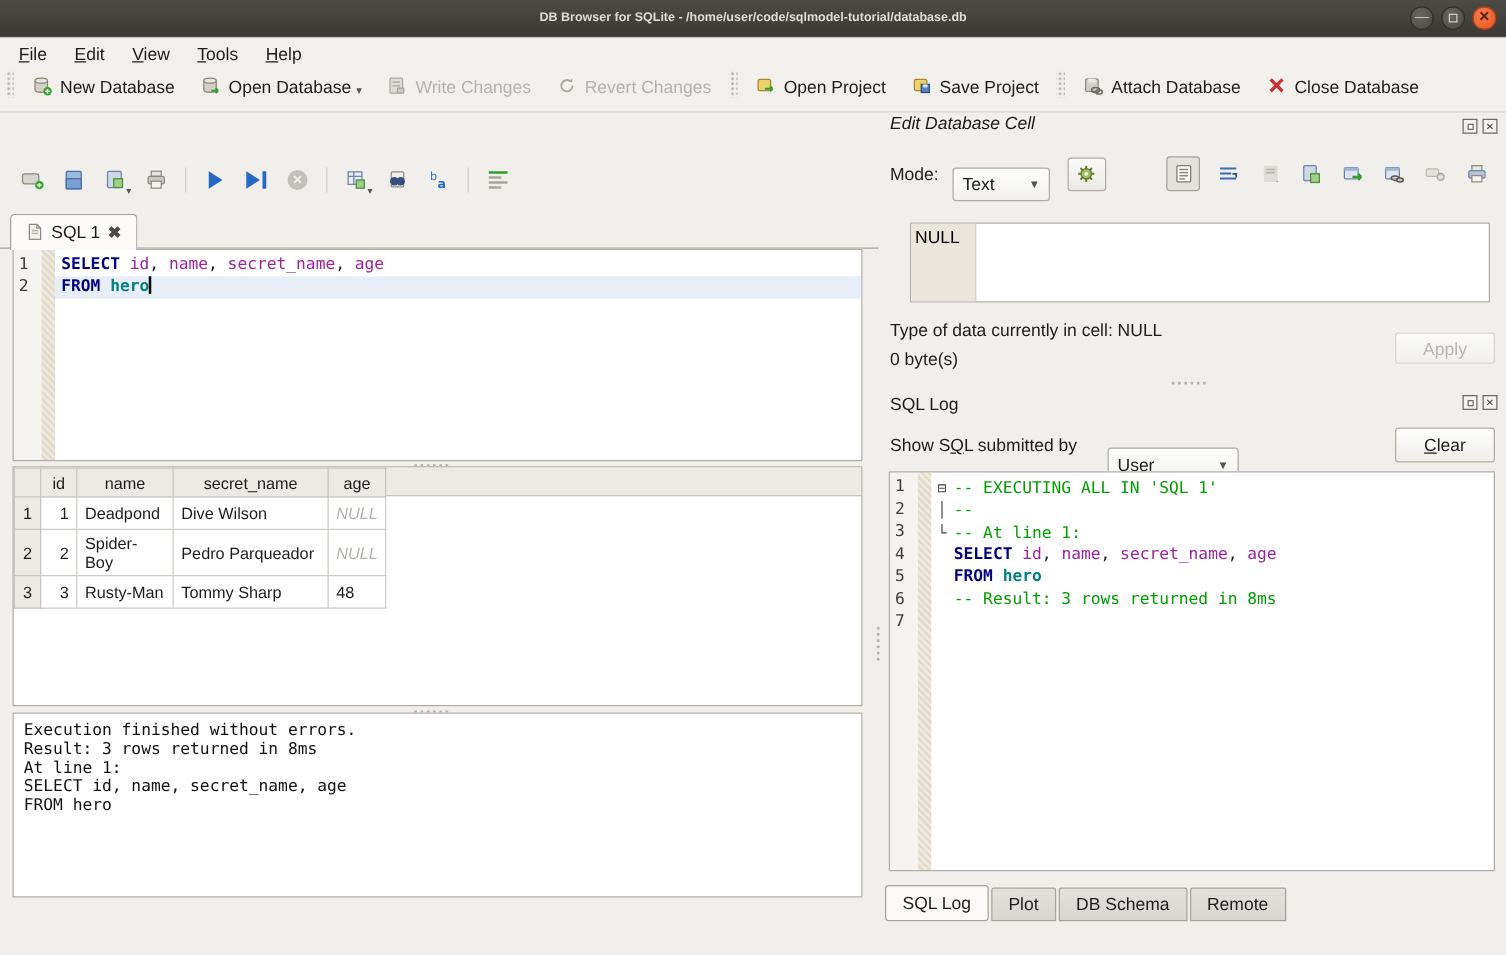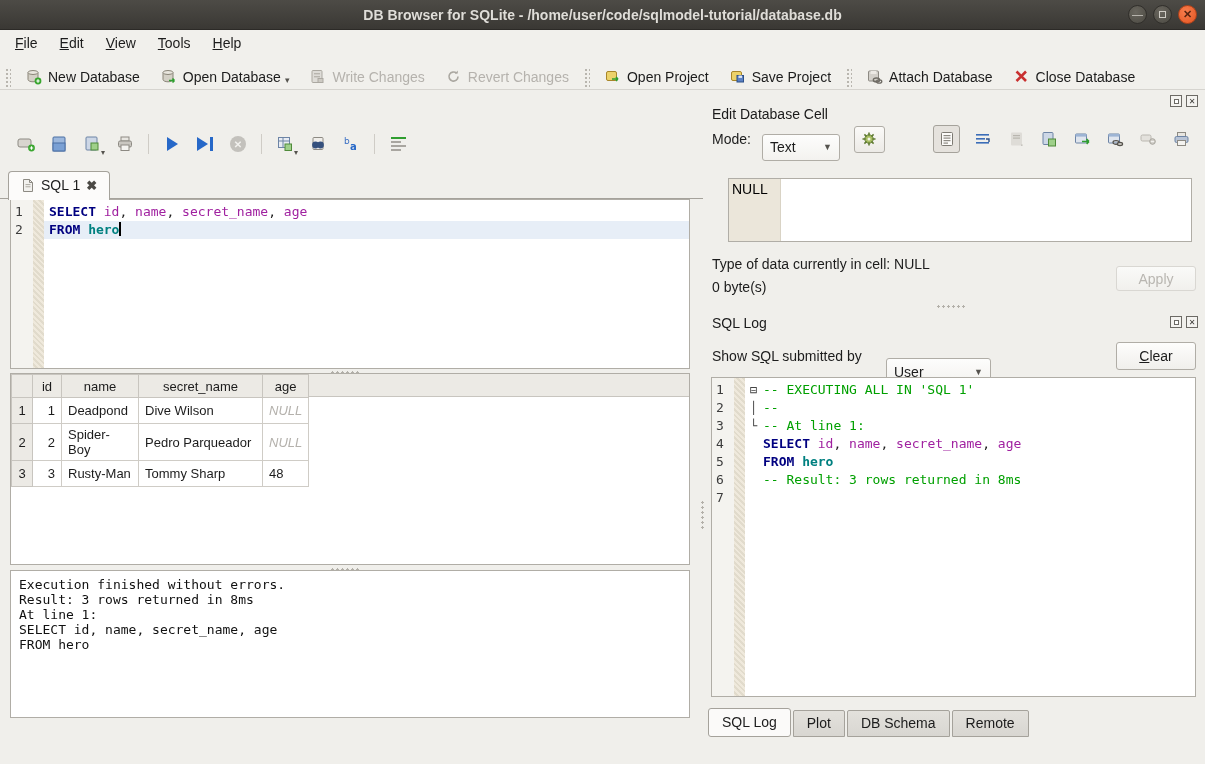--- a/index.html
+++ b/index.html
@@ -4,37 +4,37 @@
 <style>
   * { margin:0; padding:0; box-sizing:border-box; }
   html,body { width:1205px; height:764px; overflow:hidden; }
   body { font-family:"Liberation Sans", sans-serif; font-size:14px; color:#1c1c1c; background:#f0efeb; }
   .window { position:relative; width:1205px; height:764px; background:#f0efeb; }
 
   
   .titlebar { position:absolute; top:0; left:0; right:0; height:30px;
     background:linear-gradient(#4d4b46,#3a3834); border-bottom:1px solid #2c2a27;
     display:flex; align-items:center; justify-content:center; }
-  .titlebar .title { color:#dfddd8; font-weight:bold; font-size:14px; }
+  .titlebar .title { color:#dfddd8; font-weight:bold; font-size:10px; }
   .winbtns { position:absolute; right:8px; top:5px; display:flex; gap:6px; }
   .wbtn { width:19px; height:19px; border-radius:50%; display:flex; align-items:center; justify-content:center;
     background:radial-gradient(circle at 40% 35%, #6a675f, #4a4841); border:1px solid #312f2b;
     color:#cfccc5; font-size:11px; line-height:1; cursor:default; }
   .wbtn.close { background:radial-gradient(circle at 40% 35%, #f97e4e, #e25420); border-color:#b4431a; color:#5a2410; font-weight:bold; }
   .wbtn .sq { width:7px; height:7px; border:1px solid #cfccc5; }
 
   
   .menubar { position:absolute; top:30px; left:0; right:0; height:26px; background:#f1f0ec;
     display:flex; align-items:center; padding-left:4px; }
   .menuitem { padding:3px 11px; }
   .menuitem u { text-decoration:underline; }
 
   
   .toolbar { position:absolute; top:56px; left:0; right:0; height:34px; background:#f1f0ec;
-    border-bottom:1px solid #d6d4cf; display:flex; align-items:flex-end; gap:4px; padding:0 2px; }
+    border-bottom:1px solid #d6d4cf; display:flex; align-items:flex-start; gap:4px; padding:0 2px; }
   .thandle { width:7px; height:22px; margin:0 2px;
     background-image:radial-gradient(circle, #b9b6af 1px, transparent 1.2px); background-size:4px 4px; background-position:1px 1px; }
   .tbtn { display:flex; align-items:center; gap:6px; padding:4px 8px; border-radius:3px; white-space:nowrap; }
   .tbtn.disabled { color:#b5b2ad; }
   .caret { font-size:9px; color:#55534e; margin-left:-2px; align-self:flex-end; }
   .icon16 { width:17px; height:17px; flex:0 0 auto; }
 
   
   .leftpane  { position:absolute; left:0; top:90px; width:703px;  bottom:29px; }
   .rightpane { position:absolute; left:706px; top:90px; right:0; bottom:29px; }
@@ -402,21 +402,21 @@
         <div>At line 1:</div>
         <div>SELECT id, name, secret_name, age</div>
         <div>FROM hero</div>
       </div>
   </div>
 
   <div class="vsplit" style="left:699px; top:500px;"></div>
 
   <div class="rightpane">
 
-    <div class="dockhdr" style="top:16px;">Edit Database Cell</div>
+    <div class="dockhdr" style="top:0;font-style:italic;">Edit Database Cell</div>
     <div class="dockicons" style="top:5px;">
       <span class="dicon">
           <span class="inner"></span>
         </span>
       <span class="dicon">✕</span>
     </div>
 
     <div class="mode-row">
       <span>Mode:</span>
       <div class="combo" style="width:78px; margin-left:11px;">

